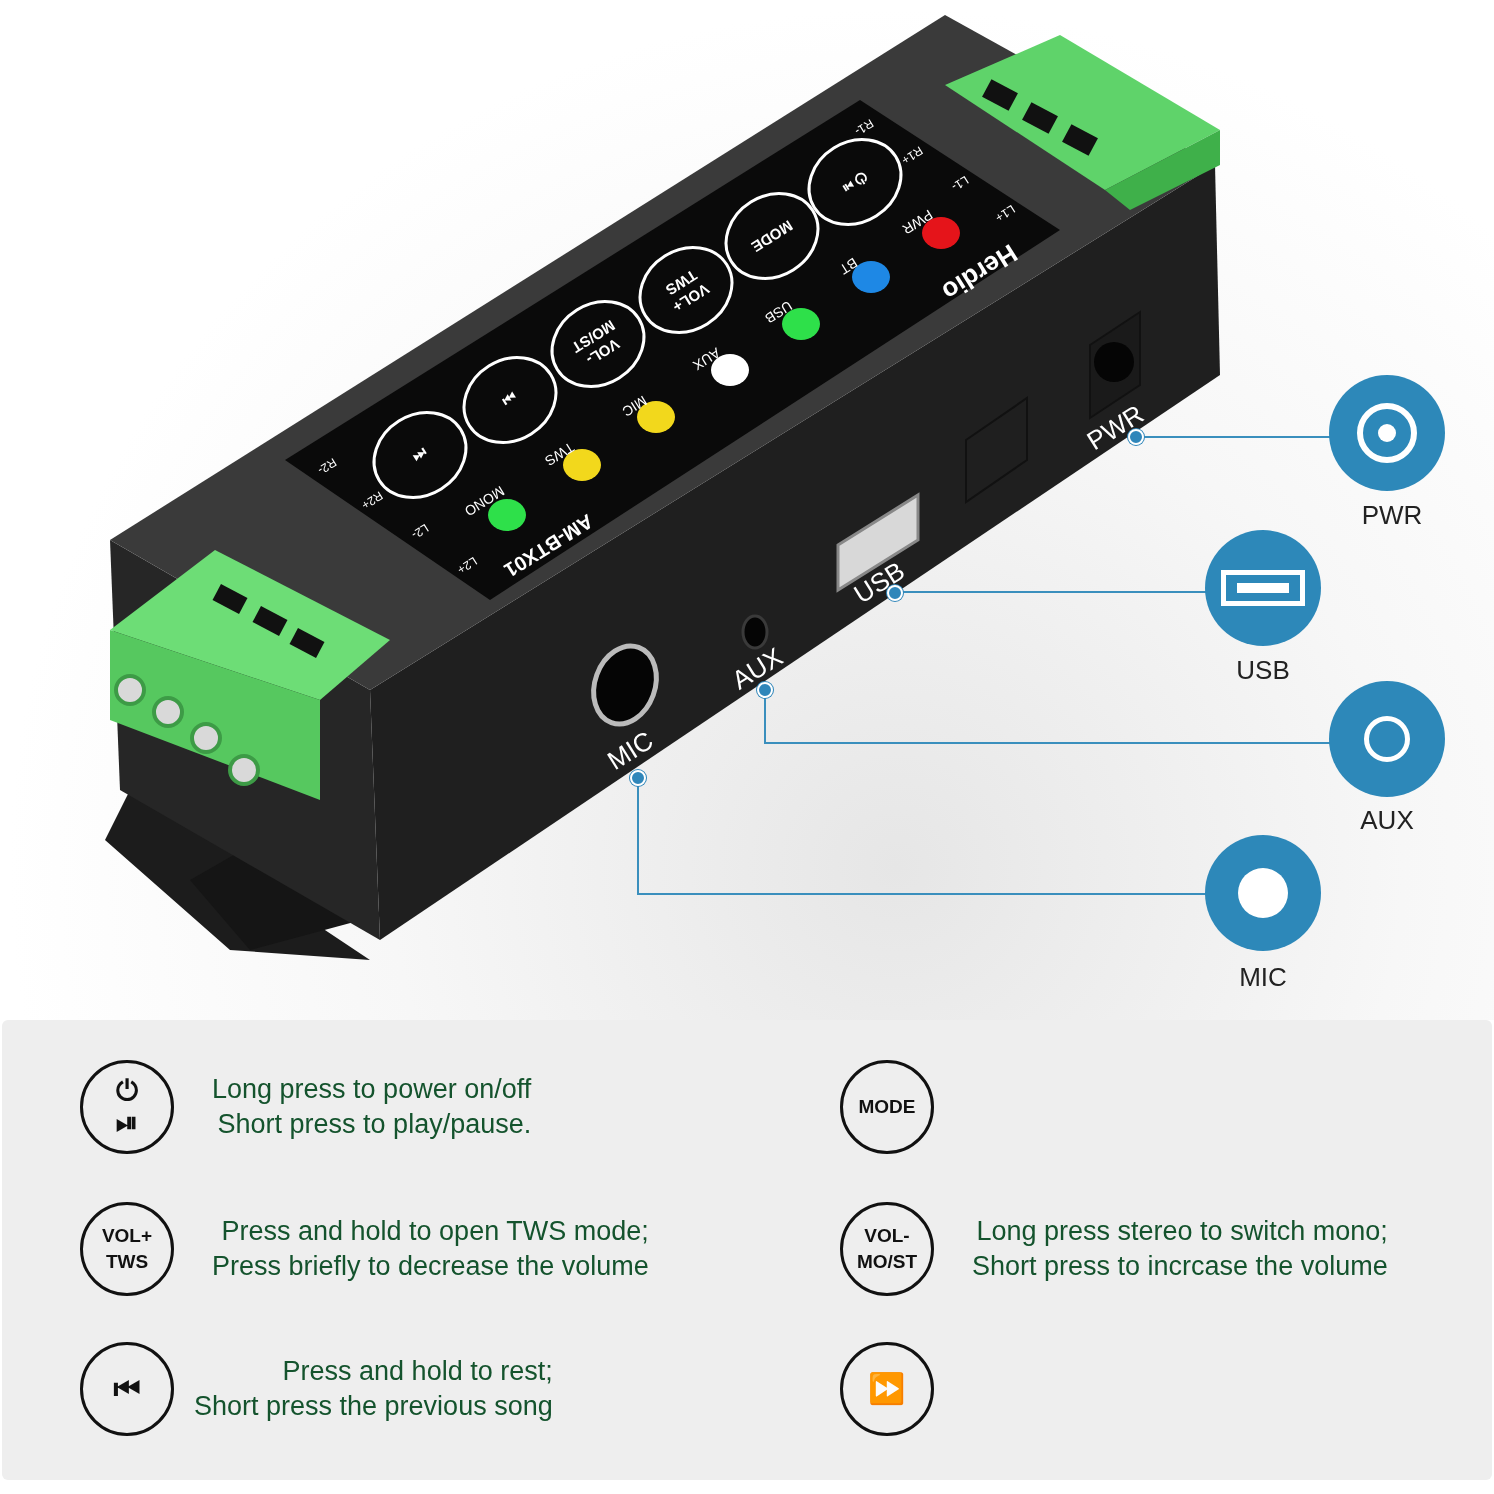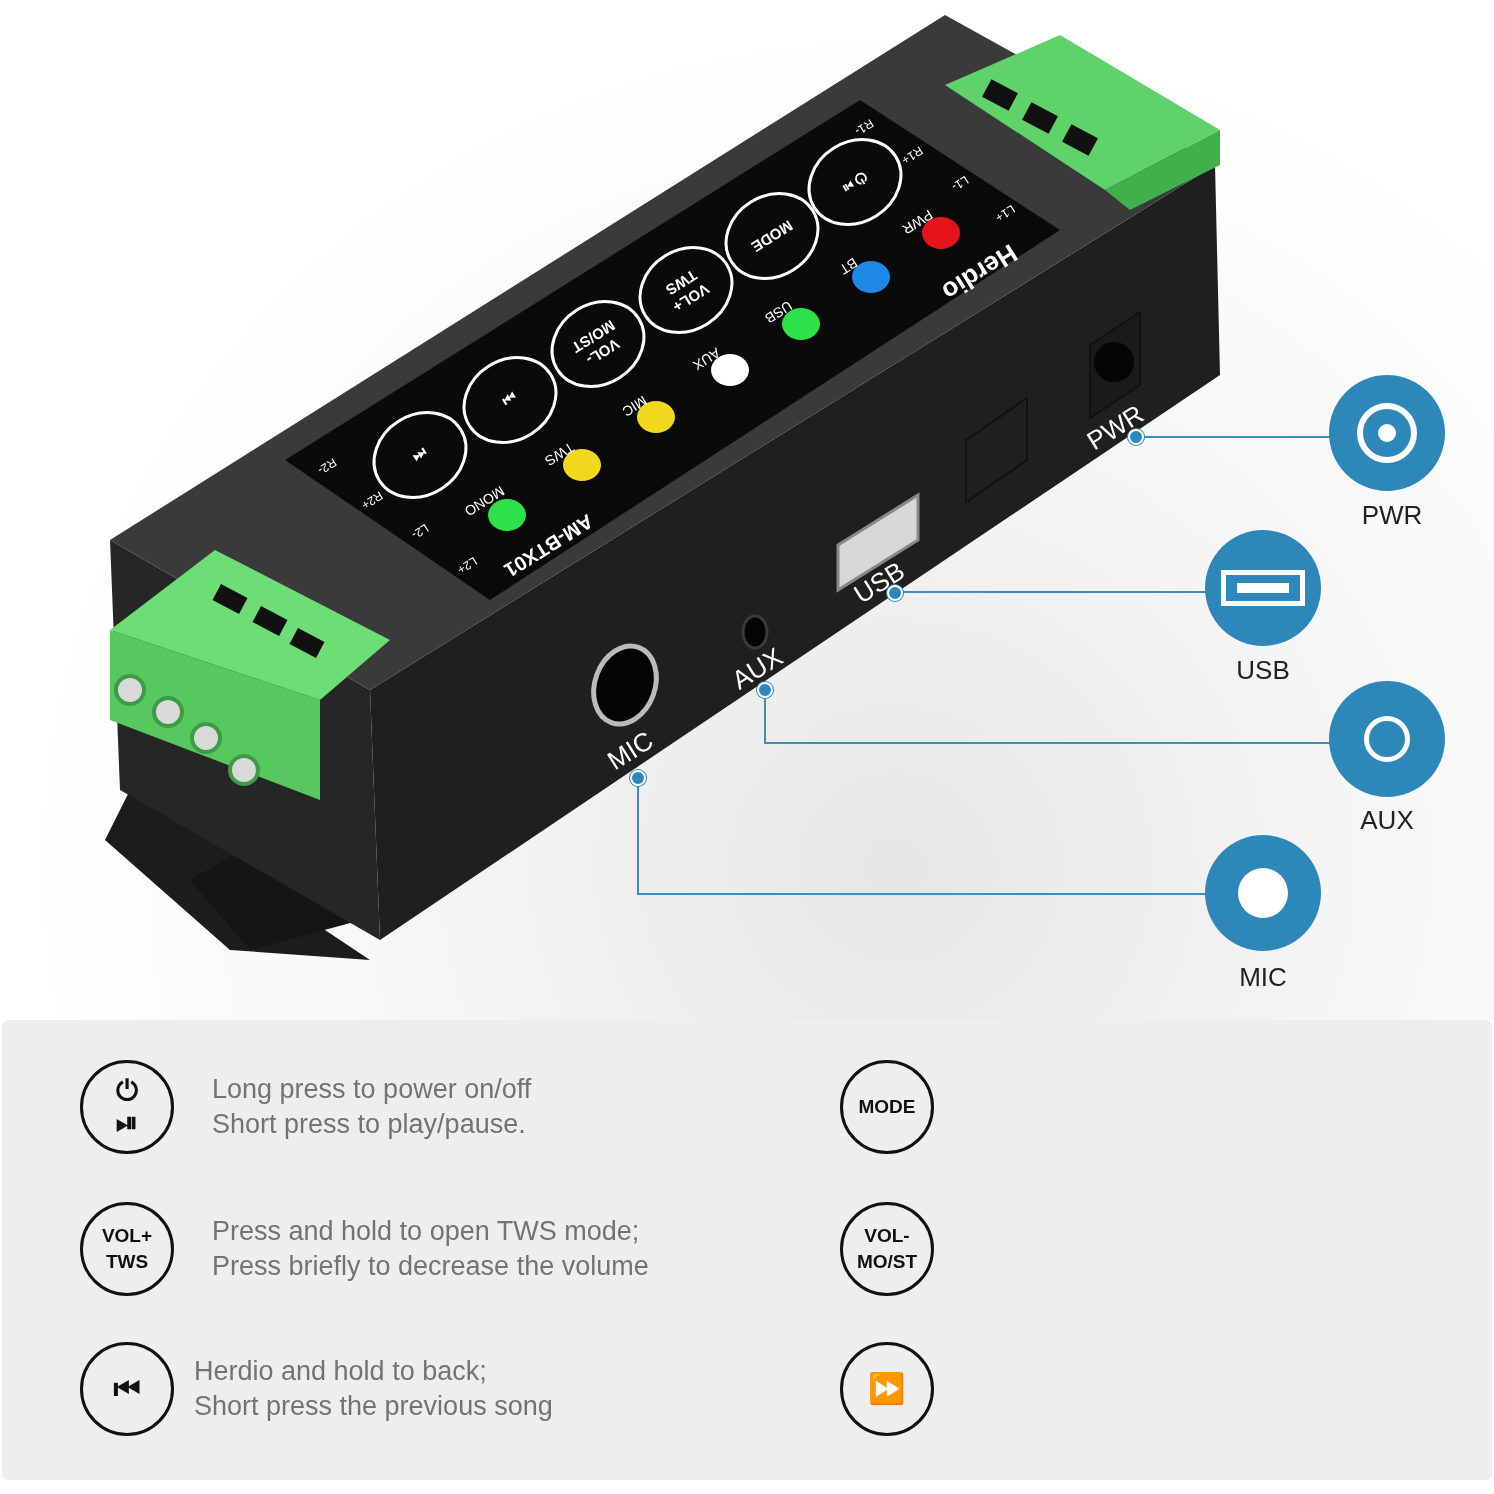--- a/index.html
+++ b/index.html
@@ -22,21 +22,21 @@
   .ico-usb::after { content:""; width:52px; height:10px; background:#fff; display:block; }
   .ico-aux { width:46px; height:46px; border-radius:50%; border:5px solid #fff; box-sizing:border-box; }
   .ico-mic { width:50px; height:50px; border-radius:50%; background:#fff; }
 
   .legend { position:absolute; left:2px; top:1020px; width:1490px; height:460px; background:#eeeeee;
             border-radius:6px; }
   .leg-item { position:absolute; display:flex; align-items:center; }
   .leg-btn { width:94px; height:94px; border-radius:50%; border:3px solid #111; box-sizing:border-box;
              display:flex; flex-direction:column; align-items:center; justify-content:center;
              font-weight:bold; font-size:19px; line-height:26px; background:transparent; flex:none; }
-  .leg-text { font-size:27px; line-height:35px; color:#737373; margin-left:38px; white-space:pre-line; }
+  .leg-text { font-size:27px; line-height:35px; color:#14532d; margin-left:38px; white-space:pre-line;text-align:right; }
 </style>
 </head>
 <body>
 
 <div class="stage">
   <svg class="device" width="1494" height="1020" viewBox="0 0 1494 1020">
 
     <polygon points="130,790 220,700 330,790 250,880 370,960 230,950 105,840" fill="#1c1c1c"></polygon>
     <polygon points="190,880 330,800 380,915 250,950" fill="#151515"></polygon>
 
@@ -189,27 +189,29 @@
     </div>
     <div class="leg-text">Press and hold to open TWS mode;
 Press briefly to decrease the volume</div>
   </div>
 
   <div class="leg-item" style="left:838px; top:182px;">
     <div class="leg-btn">
       <span>VOL-</span>
       <span>MO/ST</span>
     </div>
+    <div class="leg-text">Long press stereo to switch mono;
+Short press to incrcase the volume</div>
   </div>
 
   <div class="leg-item" style="left:78px; top:322px;">
     <div class="leg-btn" style="font-size:30px;">
       <span>⏮</span>
     </div>
-    <div class="leg-text" style="margin-left:20px;">Herdio and hold to back;
+    <div class="leg-text" style="margin-left:20px;">Press and hold to rest;
 Short press the previous song</div>
   </div>
 
   <div class="leg-item" style="left:838px; top:322px;">
     <div class="leg-btn" style="font-size:30px;">
       <span>⏩</span>
     </div>
   </div>
 </div>
 

